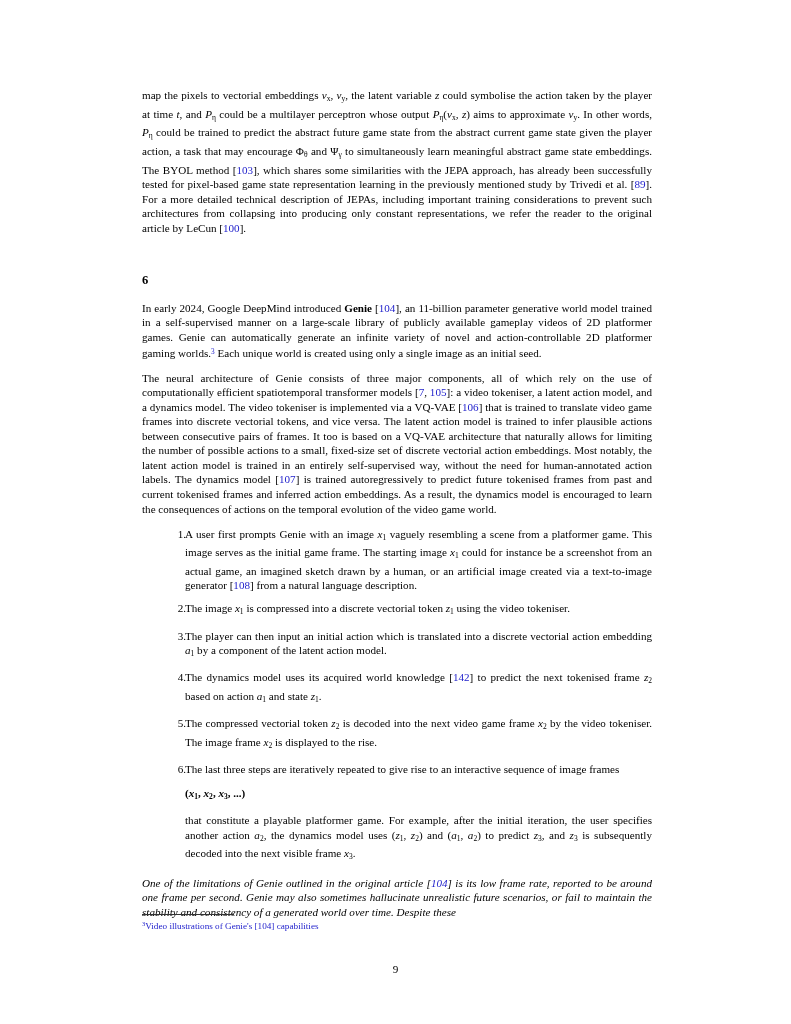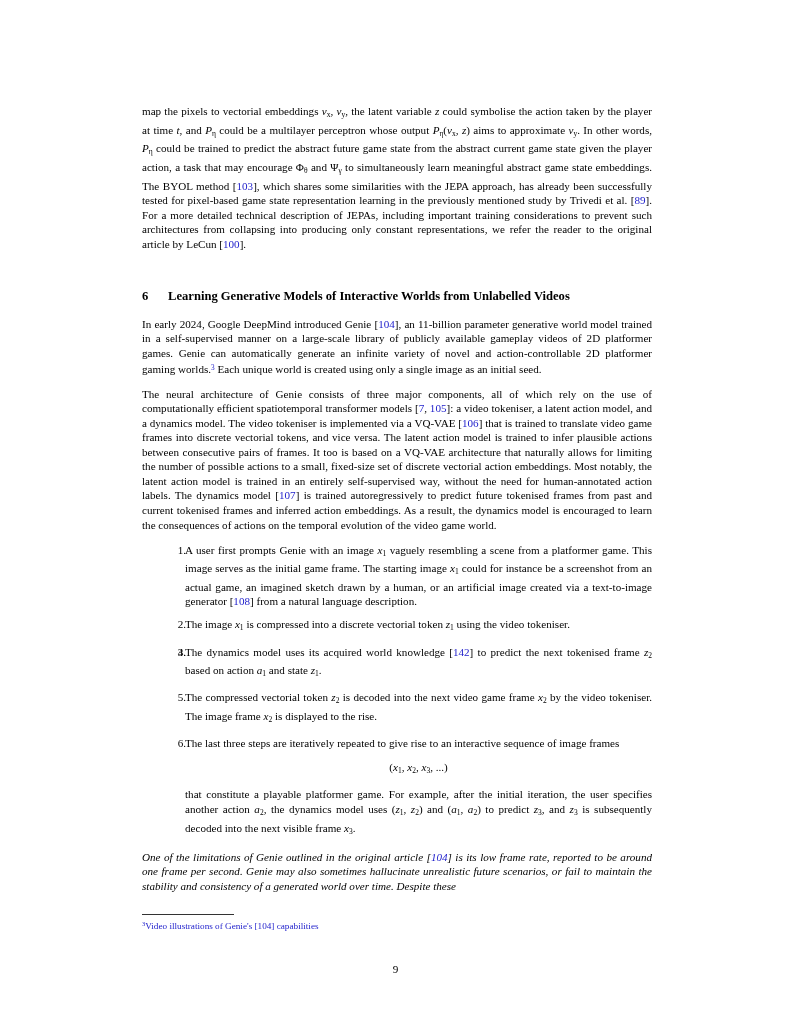--- a/index.html
+++ b/index.html
@@ -18,21 +18,21 @@
   .page {
     position: absolute;
     left: 0; top: 0;
     width: 791px;
     height: 1024px;
     background: #ffffff;
   }
   .content {
     position: absolute;
     left: 142px;
-    top: 104px;
+    top: 88px;
     width: 510px;
   }
   p.body {
     font-size: 11.1px;
     line-height: 14.55px;
     text-align: justify;
     text-justify: inter-word;
     margin: 0 0 10.5px 0;
     hyphens: none;
   }
@@ -68,41 +68,41 @@
   ol.steps > li:last-child { margin-bottom: 0; }
   ol.steps > li .marker {
     position: absolute;
     left: 26px;
     top: 0;
     width: 18px;
     text-align: right;
     font-size: 11.1px;
   }
   .equation {
-    text-align: center;
     font-size: 11.1px;
     margin: 9px 0 9px 0;
     font-family: "Liberation Serif", "DejaVu Serif", serif;
+    font-weight: bold;
   }
   .lnk { color: #2222CC; }
   .mathit {
     font-style: italic;
     font-family: "Liberation Serif", "DejaVu Serif", serif;
   }
   sub {
     font-size: 0.68em;
     vertical-align: -0.28em;
     font-style: normal;
   }
   sup.fn {
     font-size: 0.66em;
     vertical-align: 0.42em;
     color: #2222CC;
   }
-  .bold { font-weight: normal; }
+  .bold { font-weight: bold; }
   .footnote-area {
     position: absolute;
     left: 142px;
     top: 914px;
     width: 510px;
   }
   .footnote-rule {
     width: 92px;
     height: 0;
     border-top: 0.9px solid #333333;
@@ -133,32 +133,31 @@
 <div class="page">
 
   <div class="content">
 
     <p class="body"><span>map the pixels to vectorial embeddings </span><span class="mathit">v</span><sub>x</sub><span>, </span><span class="mathit">v</span><sub>y</sub><span>, the latent variable </span><span class="mathit">z</span><span> could symbolise the action taken by the player at time </span><span class="mathit">t</span><span>, and </span><span class="mathit">P</span><sub>η</sub><span> could be a multilayer perceptron whose output </span><span class="mathit">P</span><sub>η</sub><span>(</span><span class="mathit">v</span><sub>x</sub><span>, </span><span class="mathit">z</span><span>)</span><span> aims to approximate </span><span class="mathit">v</span><sub>y</sub><span>. In other words, </span><span class="mathit">P</span><sub>η</sub><span> could be trained to predict the abstract future game state from the abstract current game state given the player action, a task that may encourage Φ</span><sub>θ</sub><span> and Ψ</span><sub>γ</sub><span> to simultaneously learn meaningful abstract game state embeddings. The BYOL method [</span><span class="lnk">103</span><span>], which shares some similarities with the JEPA approach, has already been successfully tested for pixel-based game state representation learning in the previously mentioned study by Trivedi et al. [</span><span class="lnk">89</span><span>]. For a more detailed technical description of JEPAs, including important training considerations to prevent such architectures from collapsing into producing only constant representations, we refer the reader to the original article by LeCun [</span><span class="lnk">100</span><span>].</span></p>
 
     <div class="section-gap-top"></div>
 
     <h2 class="section">
       <span class="num">6</span>
-      <span>Learning Generative Models of Interactive Worlds from Unlabelled Videos</span>
     </h2>
 
     <p class="body"><span>In early 2024, Google DeepMind introduced </span><span class="bold">Genie</span><span> [</span><span class="lnk">104</span><span>], an 11-billion parameter generative world model trained in a self-supervised manner on a large-scale library of publicly available gameplay videos of 2D platformer games. Genie can automatically generate an infinite variety of novel and action-controllable 2D platformer gaming worlds.</span><sup class="fn">3</sup><span> Each unique world is created using only a single image as an initial seed.</span></p>
 
     <p class="body"><span>The neural architecture of Genie consists of three major components, all of which rely on the use of computationally efficient spatiotemporal transformer models [</span><span class="lnk">7</span><span>, </span><span class="lnk">105</span><span>]: a video tokeniser, a latent action model, and a dynamics model. The video tokeniser is implemented via a VQ-VAE [</span><span class="lnk">106</span><span>] that is trained to translate video game frames into discrete vectorial tokens, and vice versa. The latent action model is trained to infer plausible actions between consecutive pairs of frames. It too is based on a VQ-VAE architecture that naturally allows for limiting the number of possible actions to a small, fixed-size set of discrete vectorial action embeddings. Most notably, the latent action model is trained in an entirely self-supervised way, without the need for human-annotated action labels. The dynamics model [</span><span class="lnk">107</span><span>] is trained autoregressively to predict future tokenised frames from past and current tokenised frames and inferred action embeddings. As a result, the dynamics model is encouraged to learn the consequences of actions on the temporal evolution of the video game world.</span></p>
 
 
     <ol class="steps">
         <li><span class="marker">1.</span><span><span>A user first prompts Genie with an image </span><span class="mathit">x</span><sub>1</sub><span> vaguely resembling a scene from a platformer game. This image serves as the initial game frame. The starting image </span><span class="mathit">x</span><sub>1</sub><span> could for instance be a screenshot from an actual game, an imagined sketch drawn by a human, or an artificial image created via a text-to-image generator [</span><span class="lnk">108</span><span>] from a natural language description.</span></span></li>
         <li><span class="marker">2.</span><span><span>The image </span><span class="mathit">x</span><sub>1</sub><span> is compressed into a discrete vectorial token </span><span class="mathit">z</span><sub>1</sub><span> using the video tokeniser.</span></span></li>
-        <li><span class="marker">3.</span></li>
+        <li><span class="marker">3.</span><span><span>The player can then input an initial action which is translated into a discrete vectorial action embedding </span><span class="mathit">a</span><sub>1</sub><span> by a component of the latent action model.</span></span></li>
         <li><span class="marker">4.</span><span><span>The dynamics model uses its acquired world knowledge [</span><span class="lnk">142</span><span>] to predict the next tokenised frame </span><span class="mathit">z</span><sub>2</sub><span> based on action </span><span class="mathit">a</span><sub>1</sub><span> and state </span><span class="mathit">z</span><sub>1</sub><span>.</span></span></li>
         <li><span class="marker">5.</span><span><span>The compressed vectorial token </span><span class="mathit">z</span><sub>2</sub><span> is decoded into the next video game frame </span><span class="mathit">x</span><sub>2</sub><span> by the video tokeniser. The image frame </span><span class="mathit">x</span><sub>2</sub><span> is displayed to the rise.</span></span></li>
         <li><span class="marker">6.</span><span><span>The last three steps are iteratively repeated to give rise to an interactive sequence of image frames</span></span><div class="equation"><span>(</span><span class="mathit">x</span><sub>1</sub><span>, </span><span class="mathit">x</span><sub>2</sub><span>, </span><span class="mathit">x</span><sub>3</sub><span>, ...)</span></div><div style="text-align: justify;"><span>that constitute a playable platformer game. For example, after the initial iteration, the user specifies another action </span><span class="mathit">a</span><sub>2</sub><span>, the dynamics model uses (</span><span class="mathit">z</span><sub>1</sub><span>, </span><span class="mathit">z</span><sub>2</sub><span>) and (</span><span class="mathit">a</span><sub>1</sub><span>, </span><span class="mathit">a</span><sub>2</sub><span>) to predict </span><span class="mathit">z</span><sub>3</sub><span>, and </span><span class="mathit">z</span><sub>3</sub><span> is subsequently decoded into the next visible frame </span><span class="mathit">x</span><sub>3</sub><span>.</span></div></li>
       </ol>
 
 
     <p class="body tight"><span>One of the limitations of Genie outlined in the original article [</span><span class="lnk">104</span><span>] is its low frame rate, reported to be around one frame per second. Genie may also sometimes hallucinate unrealistic future scenarios, or fail to maintain the stability and consistency of a generated world over time. Despite these</span></p>
 
   </div>
 

